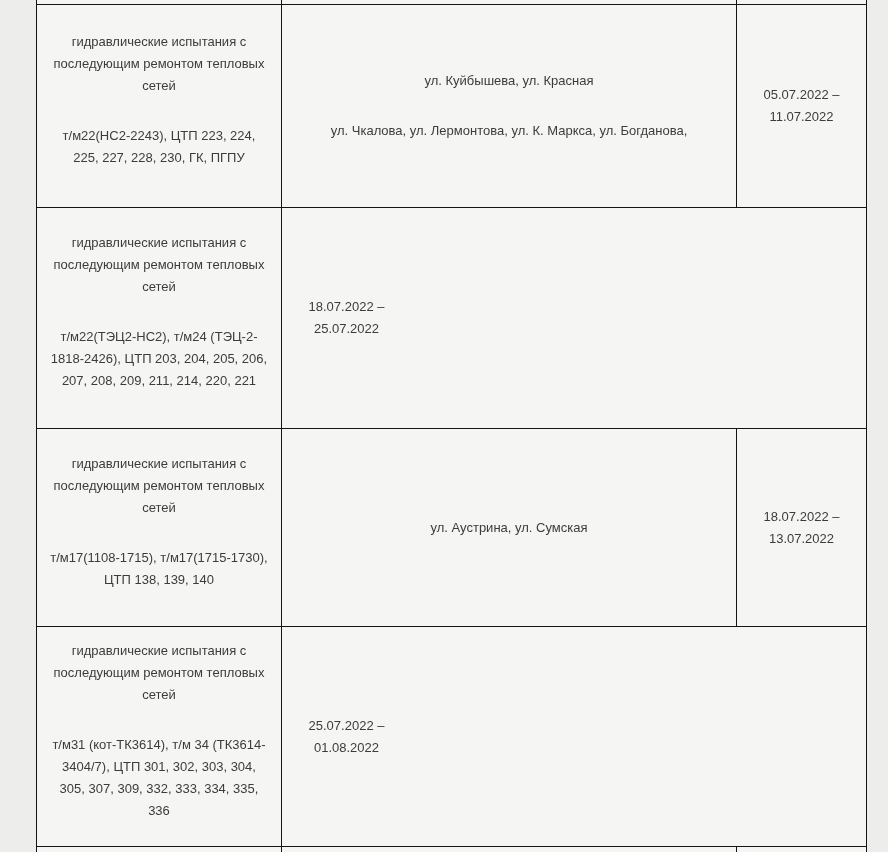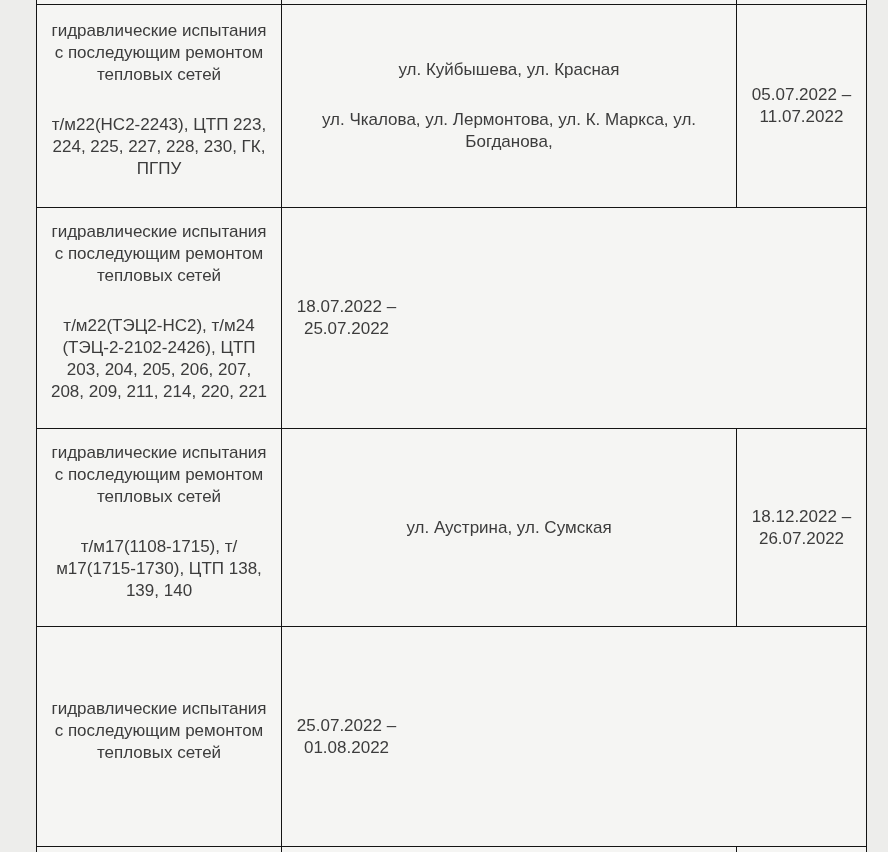--- a/index.html
+++ b/index.html
@@ -35,21 +35,21 @@
     border-bottom: 1px solid var(--border, #141414);
   }
   .tr.partial-top { height: 4px; }
   .tr.partial-bottom { height: 20px; border-bottom: none; }
   .td {
     box-sizing: border-box;
     display: flex;
     flex-direction: column;
     justify-content: center;
     text-align: center;
-    font-size: 17px;
+    font-size: 13px;
     line-height: 22px;
   }
   .td-work {
     width: 245px;
     border-right: 1px solid var(--border, #141414);
     padding: 6px 12px 18px 12px;
   }
   .td-streets {
     width: 455px;
     border-right: 1px solid var(--border, #141414);
@@ -88,43 +88,44 @@
         <p>ул. Чкалова, ул. Лермонтова, ул. К. Маркса, ул. Богданова,</p>
       </div>
       <div class="td td-dates">
         <p>05.07.2022 – 11.07.2022</p>
       </div>
     </div>
 
     <div class="tr row-2">
       <div class="td td-work">
         <p>гидравлические испытания с последующим ремонтом тепловых сетей</p>
-        <p>т/м22(ТЭЦ2-НС2), т/м24 (ТЭЦ-2-2102-2426), ЦТП 203, 204, 205, 206, 207, 208, 209, 211, 214, 220, 221</p>
+        <p>т/м22(ТЭЦ2-НС2), т/м24 (ТЭЦ-2-1818-2426), ЦТП 203, 204, 205, 206, 207, 208, 209, 211, 214, 220, 221</p>
       </div>
       <div class="td td-dates">
         <p>18.07.2022 – 25.07.2022</p>
       </div>
     </div>
 
     <div class="tr row-3">
       <div class="td td-work">
         <p>гидравлические испытания с последующим ремонтом тепловых сетей</p>
         <p>т/м17(1108-1715), т/м17(1715-1730), ЦТП 138, 139, 140</p>
       </div>
       <div class="td td-streets">
         <p>ул. Аустрина, ул. Сумская</p>
       </div>
       <div class="td td-dates">
-        <p>18.12.2022 – 26.07.2022</p>
+        <p>18.07.2022 – 13.07.2022</p>
       </div>
     </div>
 
     <div class="tr row-4">
       <div class="td td-work">
         <p>гидравлические испытания с последующим ремонтом тепловых сетей</p>
+        <p>т/м31 (кот-ТК3614), т/м 34 (ТК3614-3404/7), ЦТП 301, 302, 303, 304, 305, 307, 309, 332, 333, 334, 335, 336</p>
       </div>
       <div class="td td-dates">
         <p>25.07.2022 – 01.08.2022</p>
       </div>
     </div>
 
     <div class="tr partial-bottom">
       <div class="td td-work"></div>
       <div class="td td-streets"></div>
       <div class="td td-dates"></div>

